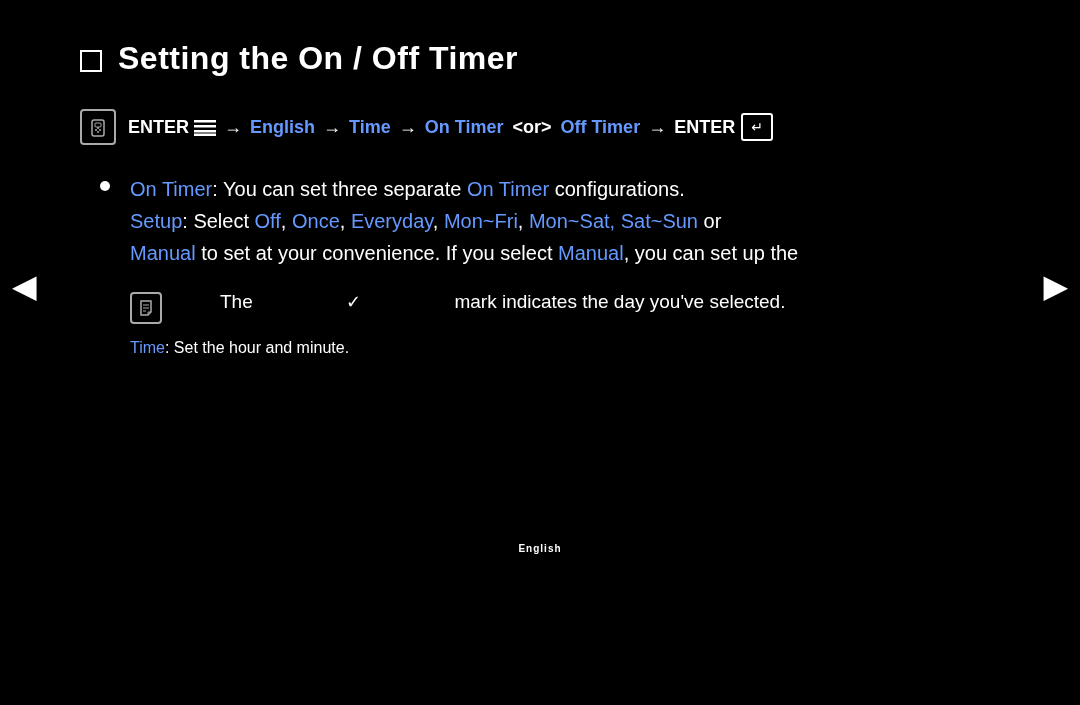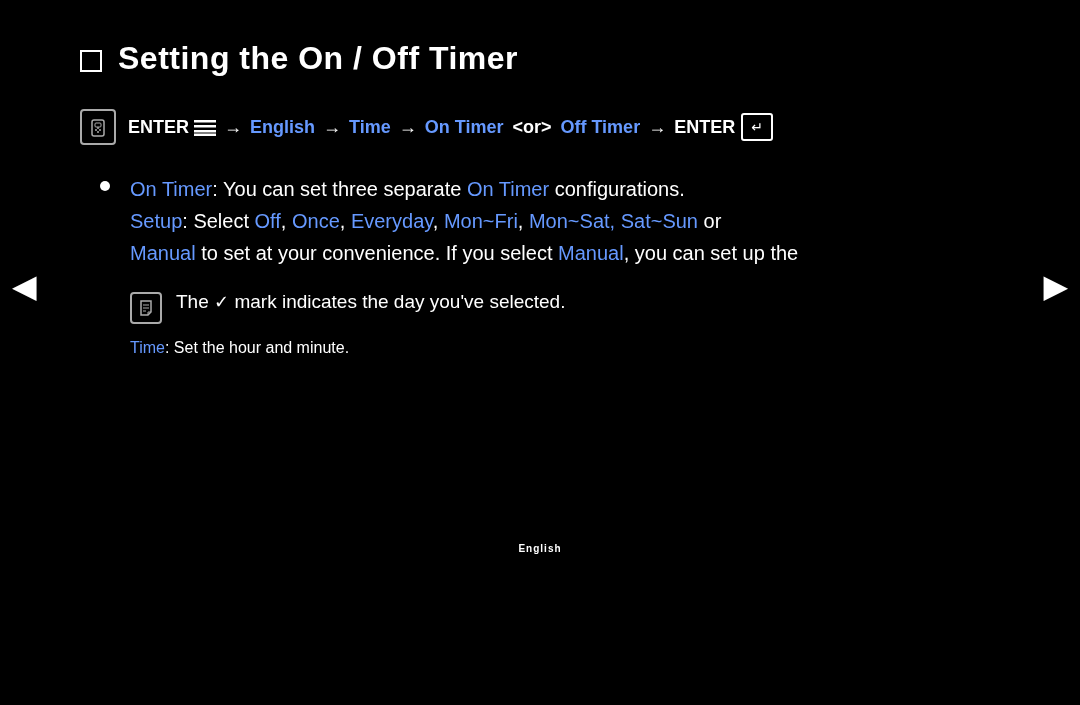--- a/index.html
+++ b/index.html
@@ -129,20 +129,21 @@
     .blue {
       color: #6699ff;
     }
 
     .note-row {
       display: flex;
       align-items: flex-start;
       margin: 12px 0 12px 30px;
       font-size: 19px;
       color: #ffffff;
+      gap: 44px;
     }
 
     .note-icon {
       width: 32px;
       height: 32px;
       border: 2px solid #aaaaaa;
       border-radius: 4px;
       display: inline-flex;
       align-items: center;
       justify-content: center;

